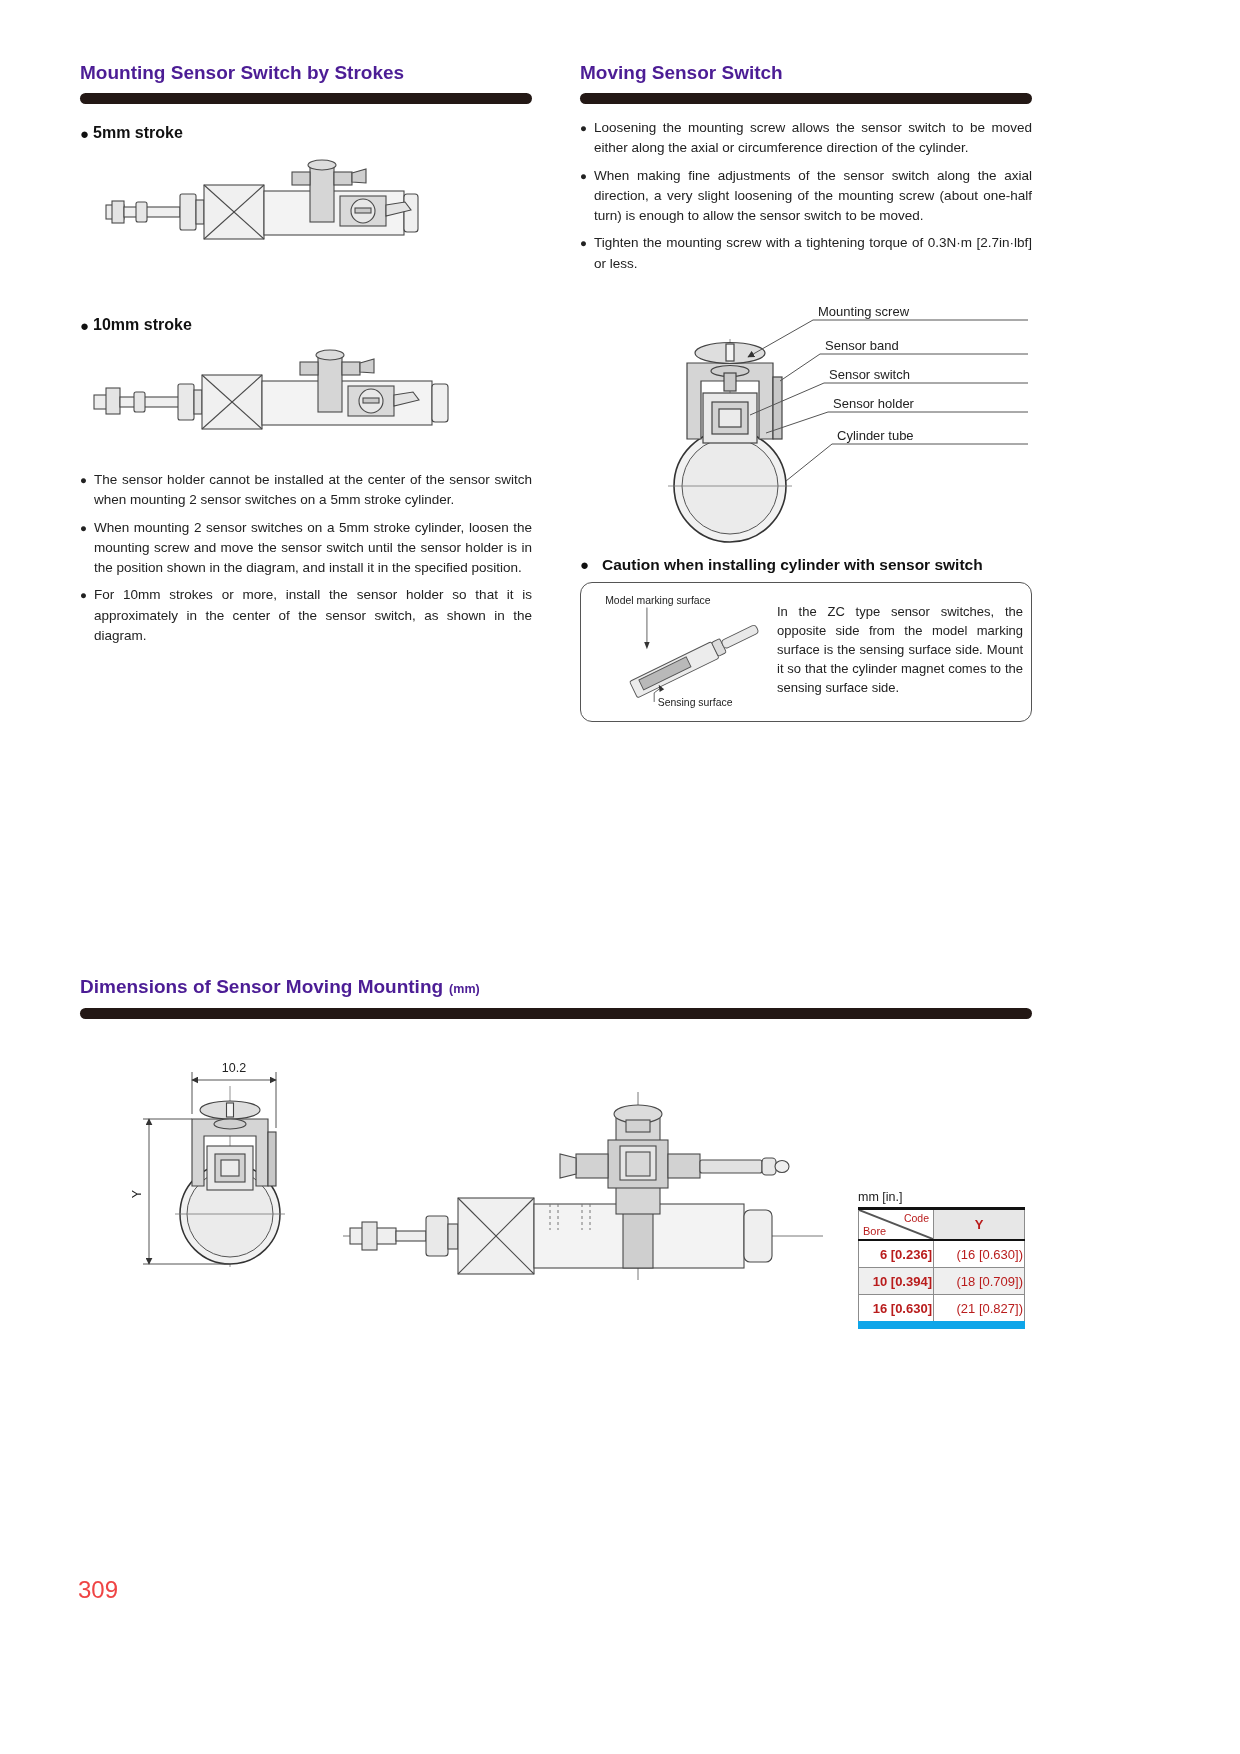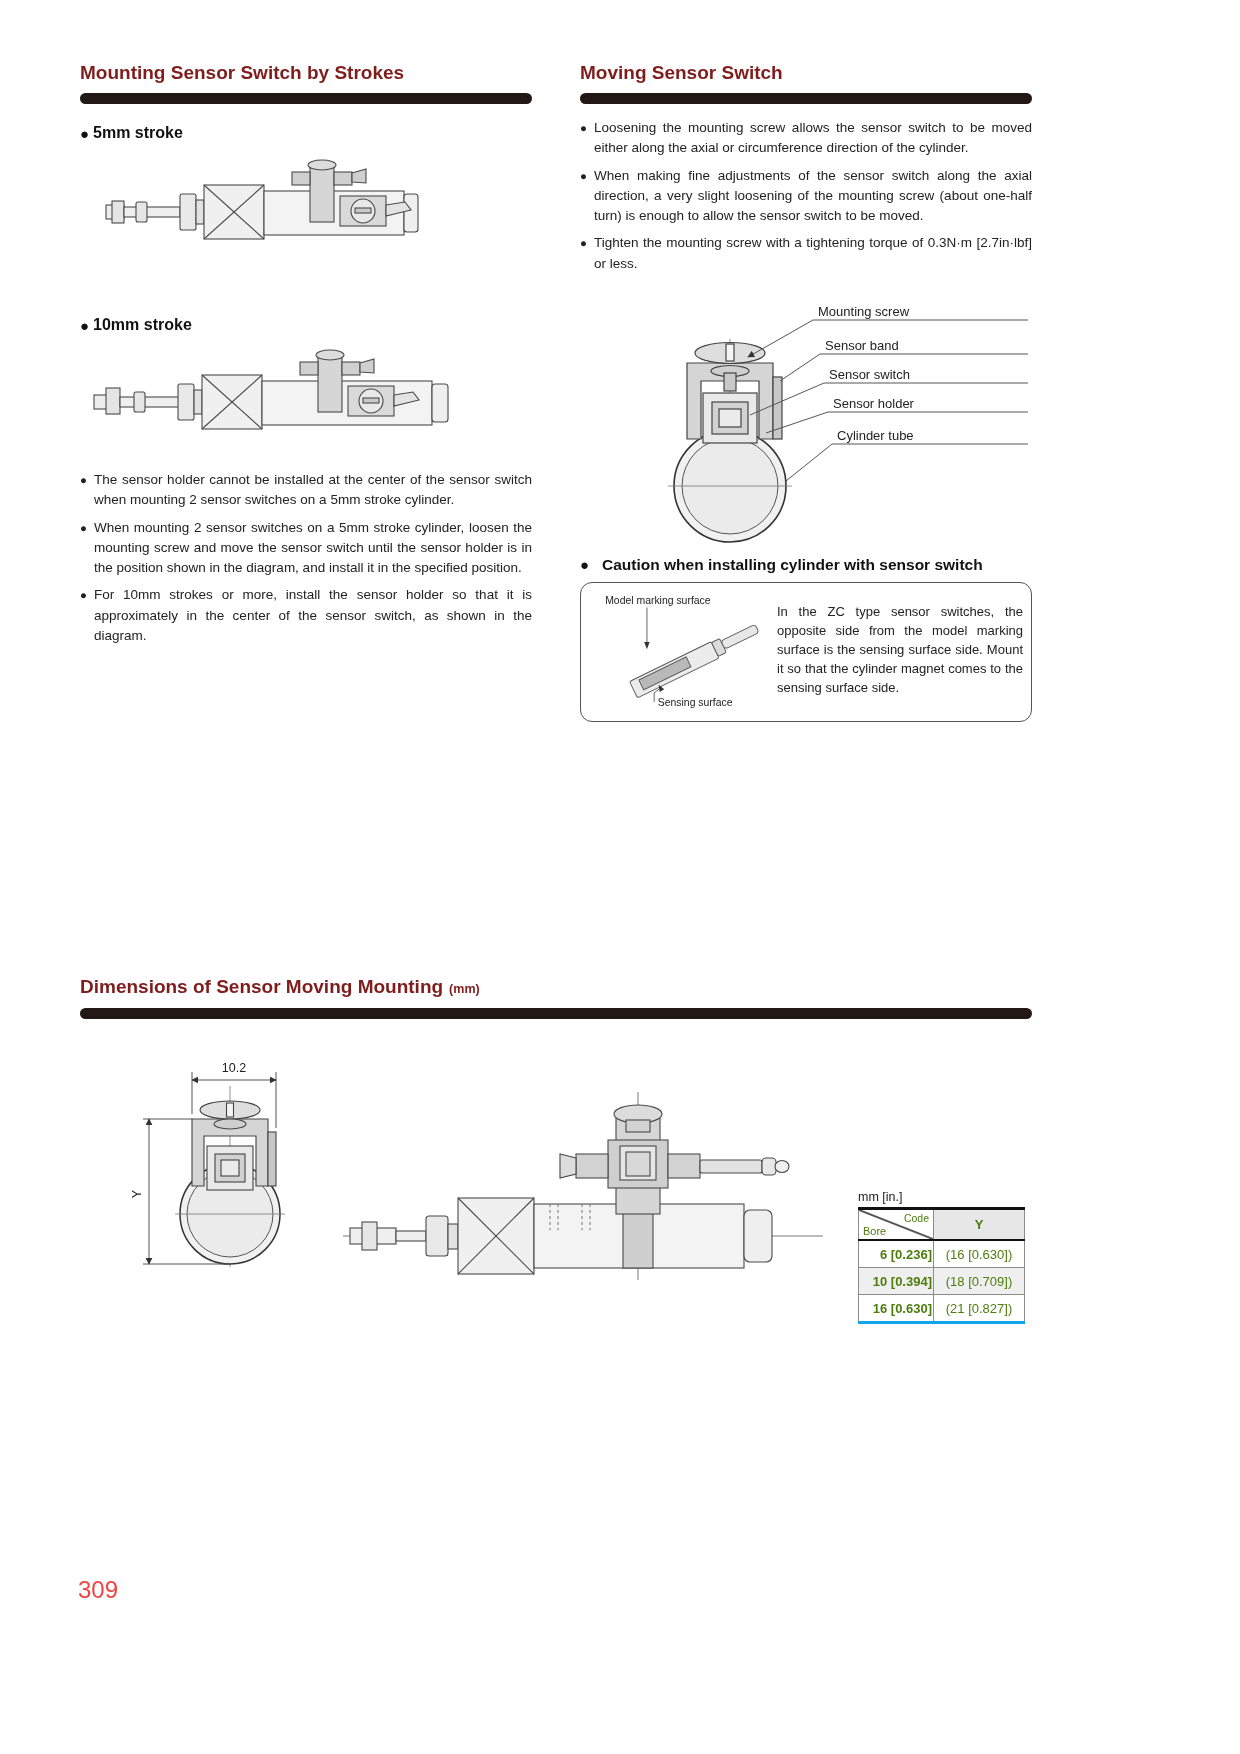--- a/index.html
+++ b/index.html
@@ -4,21 +4,21 @@
 <style>
   html,body { margin:0; padding:0; background:#fff; }
   .page {
     position:relative; width:1240px; height:1754px; background:#ffffff;
     font-family:"Liberation Sans", sans-serif; color:#1d1d1d; overflow:hidden;
   }
   .col { position:absolute; width:452px; }
   #col-left  { left:80px;  top:62px; }
   #col-right { left:580px; top:62px; }
 
-  .sec-title { font-size:19px; font-weight:bold; color:#7f1d1d; margin:0; line-height:22px; }
+  .sec-title { font-size:19px; font-weight:bold; color:#4c1d95; margin:0; line-height:22px; }
   .sec-title .suffix { font-size:12.5px; margin-left:6px; }
   .bar { height:11px; background:#231815; border-radius:6px; margin-top:9px; }
 
   .sub-head { margin-top:20px; font-size:16px; font-weight:bold; color:#111; display:flex; align-items:center; }
   .sub-head .dot-big { font-size:15px; margin-right:4px; line-height:1; }
 
   .bullets { margin-top:10px; }
   .bullets p { position:relative; margin:0 0 7px 0; padding-left:14px; font-size:13.5px; line-height:1.5; text-align:justify; color:#222; }
   .bullets .dot { position:absolute; left:0; top:2px; font-size:11.5px; }
 
@@ -40,31 +40,31 @@
   #diag10 { margin:14px 0 0 10px; }
   #xsec-right { margin-top:0; }
 
   #dims { position:absolute; left:80px; top:976px; width:952px; height:380px; }
   #dims .bar { margin-top:8px; }
   #dims .svg-left  { position:absolute; left:15px;  top:48px; }
   #dims .svg-mid   { position:absolute; left:258px; top:108px; }
 
   .table-wrap { position:absolute; left:778px; top:214px; width:170px; }
   .unit-note { font-size:12.5px; text-align:left; color:#222; margin-bottom:3px; padding-right:4px; }
-  table.dimtable { border-collapse:collapse; font-size:13px; color:#4d7c0f;
-                   border-top:3px solid #111; border-bottom:3px solid #0ea5e9; }
+  table.dimtable { border-collapse:collapse; font-size:13px; color:#b91c1c;
+                   border-top:3px solid #111; border-bottom:8px solid #0ea5e9; }
   table.dimtable td { border:1px solid #8c8c8c; height:24px; }
   table.dimtable tr.thead td { border-bottom:2px solid #111; height:27px; }
   td.diag { position:relative; width:72px; background:#fff; }
   td.diag svg { position:absolute; left:0; top:0; width:100%; height:100%; }
   td.diag .code { position:absolute; top:2px; right:4px; font-size:10.5px; }
   td.diag .boreL { position:absolute; bottom:2px; left:4px; font-size:11px; }
   td.ycell { width:88px; text-align:center; font-weight:bold; background:#e7e7e7; }
   td.bore-cell { font-weight:bold; text-align:right; }
-  td.val-cell { text-align:center; }
+  td.val-cell { text-align:right; }
   tr.shaded td { background:#efefef; }
 
   #page-num { position:absolute; left:78px; top:1576px; font-size:24px; color:#ef4444; }
 
   svg text { font-family:"Liberation Sans", sans-serif; fill:#222; }
 </style>
 </head>
 <body>
 
 <div class="page">

